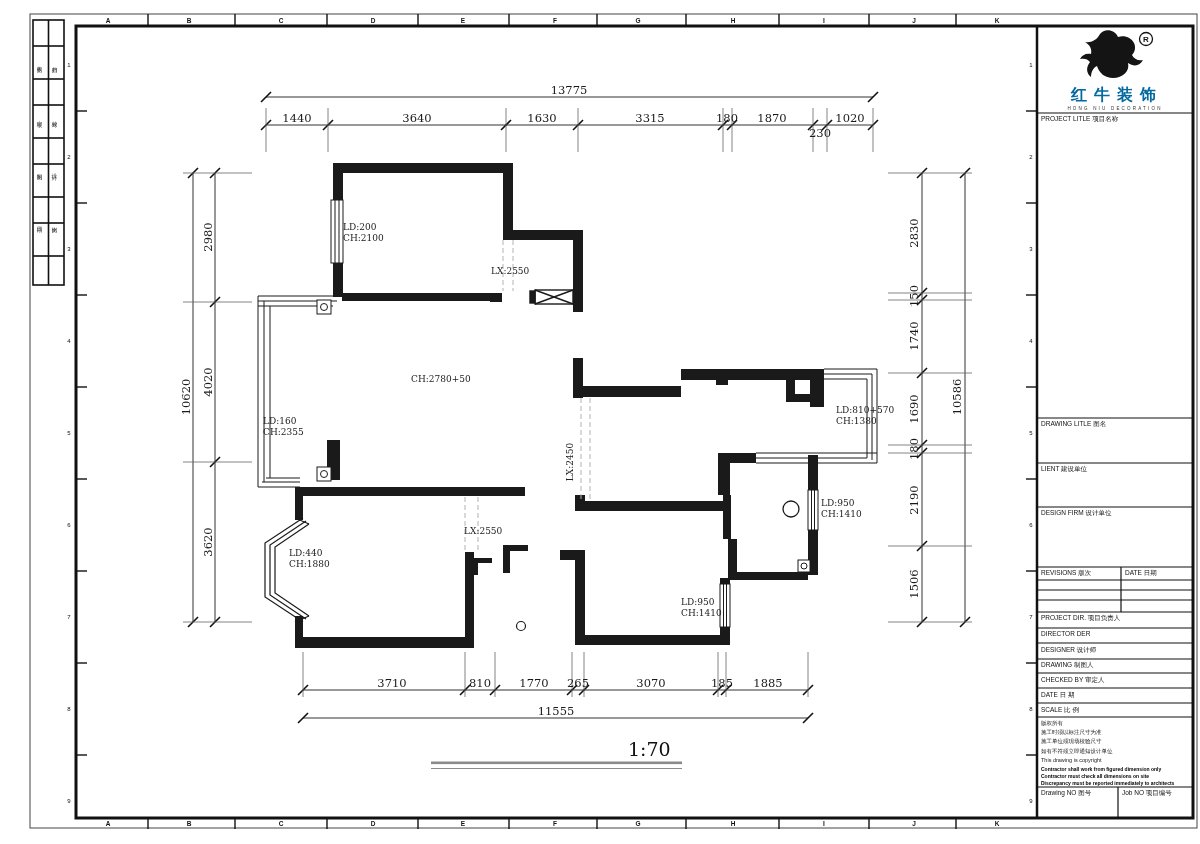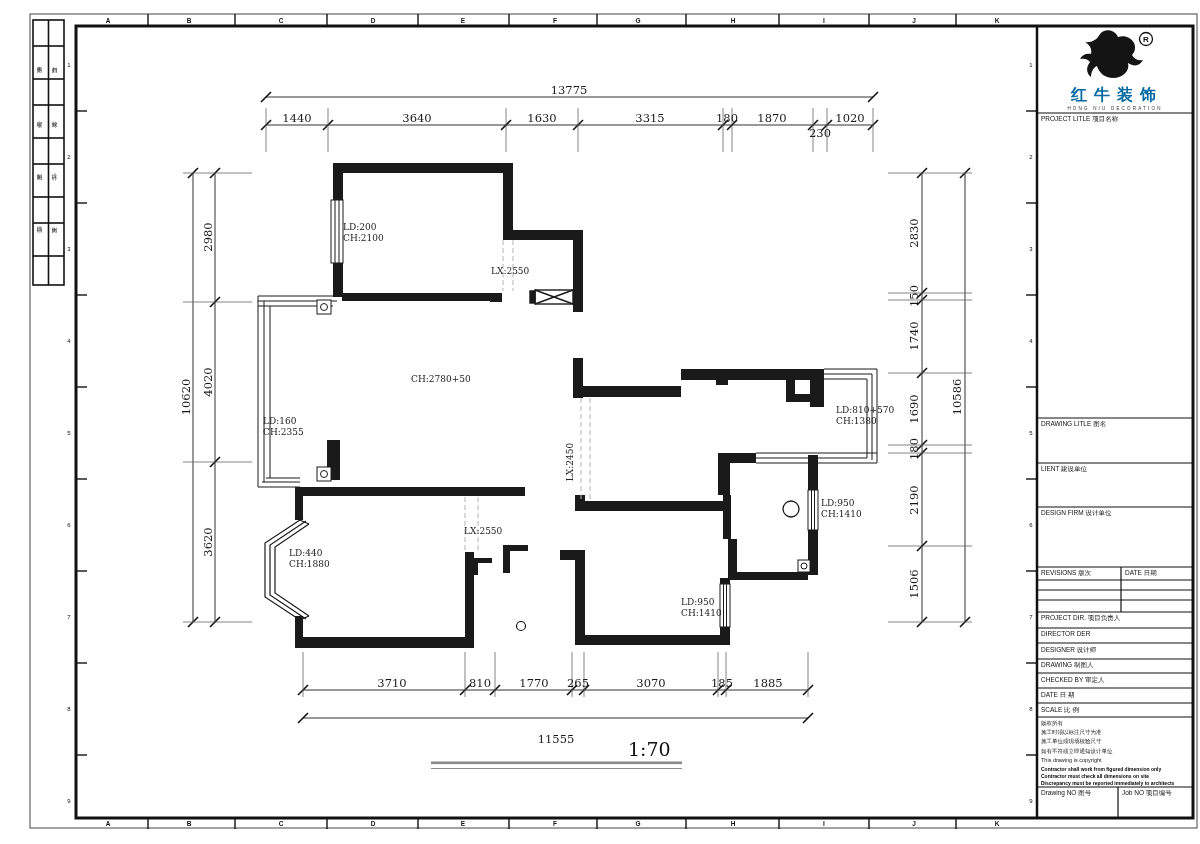--- a/index.html
+++ b/index.html
@@ -333,21 +333,21 @@
 
 <div class="abs dim ctr" style="left: 569px; top: 90px;">13775</div>
     <div class="abs dim ctr" style="left: 297px; top: 118px;">1440</div>
     <div class="abs dim ctr" style="left: 417px; top: 118px;">3640</div>
     <div class="abs dim ctr" style="left: 542px; top: 118px;">1630</div>
     <div class="abs dim ctr" style="left: 650px; top: 118px;">3315</div>
     <div class="abs dim ctr" style="left: 727px; top: 118px;">180</div>
     <div class="abs dim ctr" style="left: 772px; top: 118px; text-align: right;">1870</div>
     <div class="abs dim ctr" style="left: 820px; top: 118px; margin-top: 15px;">230</div>
     <div class="abs dim ctr" style="left: 850px; top: 118px;">1020</div>
-    <div class="abs dim ctr" style="left: 556px; top: 711px; margin-top: 28px;">11555</div>
+    <div class="abs dim ctr" style="left: 556px; top: 711px;">11555</div>
     <div class="abs dim ctr" style="left: 384px; top: 683px; margin-left: 8px;">3710</div>
     <div class="abs dim ctr" style="left: 480px; top: 683px;">810</div>
     <div class="abs dim ctr" style="left: 534px; top: 683px;">1770</div>
     <div class="abs dim ctr" style="left: 578px; top: 683px;">265</div>
     <div class="abs dim ctr" style="left: 651px; top: 683px;">3070</div>
     <div class="abs dim ctr" style="left: 722px; top: 683px;">185</div>
     <div class="abs dim ctr" style="left: 768px; top: 683px;">1885</div>
     <div class="abs dim rot" style="left: 186px; top: 397px;">10620</div>
     <div class="abs dim rot" style="left: 208px; top: 237px;">2980</div>
     <div class="abs dim rot" style="left: 208px; top: 382px;">4020</div>

